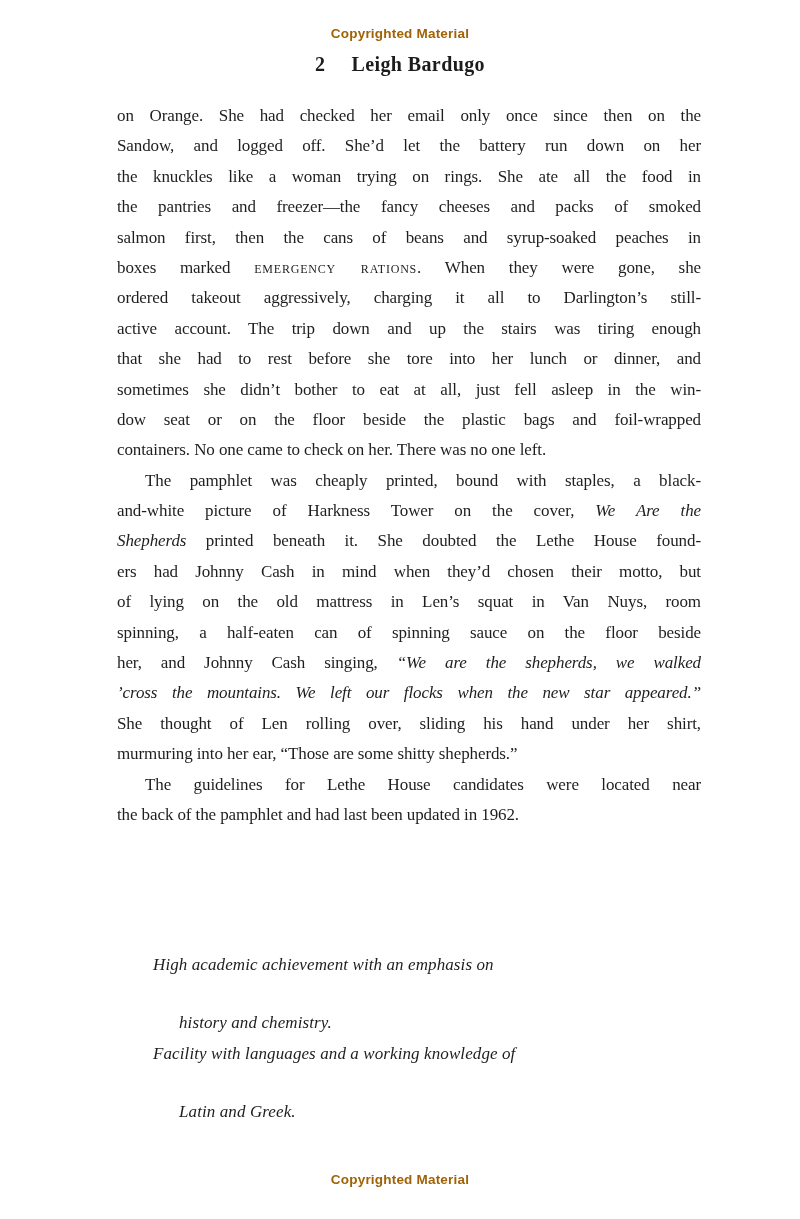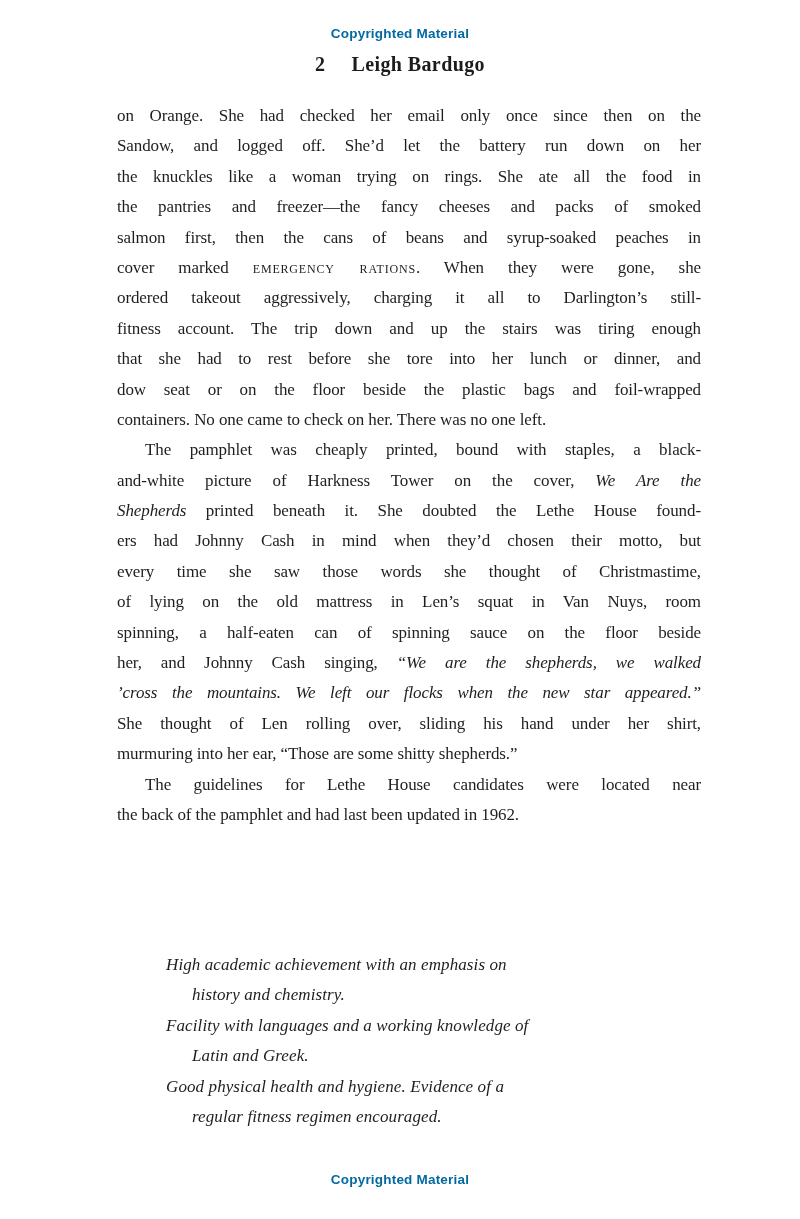--- a/index.html
+++ b/index.html
@@ -18,21 +18,21 @@
   }
   .copyright {
     position: absolute;
     left: 0;
     width: 100%;
     text-align: center;
     font-family: "Liberation Sans", "DejaVu Sans", sans-serif;
     font-weight: bold;
     font-size: 13.5px;
     letter-spacing: 0.2px;
-    color: #0369a1;
+    color: #a16207;
   }
   .copyright.top { top: 26px; }
   .copyright.bottom { top: 1172px; }
   .running-head {
     position: absolute;
     top: 53px;
     left: 0;
     width: 100%;
     display: flex;
     justify-content: center;
@@ -60,64 +60,64 @@
   .line.last {
     text-align: left;
     text-align-last: left;
   }
   .para.indent .line:first-child { text-indent: 28px; }
   .i  { font-style: italic; }
   .n  { font-style: normal; }
   .sc { font-variant: small-caps; letter-spacing: 0.8px; margin-top: 36px; }
   .guidelines {
     position: absolute;
-    left: 116px;
+    left: 103px;
     top: 950px;
     width: 584px;
     font-size: 17px;
     line-height: 30.4px;
     font-style: italic;
     letter-spacing: 0.1px;
   }
   .gline { height: 30.4px; }
   .gline.first { padding-left: 50px; }
-  .gline.rest  { padding-left: 76px; }
+  .gline.rest  { padding-left: 76px; margin-top: 28px; }
 </style>
 </head>
 <body>
 
 <div class="page">
 
   <div class="copyright top">Copyrighted Material</div>
 
   <div class="running-head">
     <span>2</span>
     <span>Leigh Bardugo</span>
   </div>
 
   <div class="body-text" id="body-text">
       <div class="para">
         <div class="line"><span class="n">on Orange. She had checked her email only once since then on the</span></div>
         <div class="line"><span class="n">Sandow, and logged off. She’d let the battery run down on her</span></div>
         <div class="line"><span class="n">the knuckles like a woman trying on rings. She ate all the food in</span></div>
         <div class="line"><span class="n">the pantries and freezer—the fancy cheeses and packs of smoked</span></div>
         <div class="line"><span class="n">salmon first, then the cans of beans and syrup-soaked peaches in</span></div>
-        <div class="line"><span class="n">cover marked </span><span class="sc">emergency rations</span><span class="n">. When they were gone, she</span></div>
+        <div class="line"><span class="n">boxes marked </span><span class="sc">emergency rations</span><span class="n">. When they were gone, she</span></div>
         <div class="line"><span class="n">ordered takeout aggressively, charging it all to Darlington’s still-</span></div>
-        <div class="line"><span class="n">fitness account. The trip down and up the stairs was tiring enough</span></div>
+        <div class="line"><span class="n">active account. The trip down and up the stairs was tiring enough</span></div>
         <div class="line"><span class="n">that she had to rest before she tore into her lunch or dinner, and</span></div>
+        <div class="line"><span class="n">sometimes she didn’t bother to eat at all, just fell asleep in the win-</span></div>
         <div class="line"><span class="n">dow seat or on the floor beside the plastic bags and foil-wrapped</span></div>
         <div class="line last"><span class="n">containers. No one came to check on her. There was no one left.</span></div>
       </div>
       <div class="para indent">
         <div class="line"><span class="n">The pamphlet was cheaply printed, bound with staples, a black-</span></div>
         <div class="line"><span class="n">and-white picture of Harkness Tower on the cover, </span><span class="i">We Are the</span></div>
         <div class="line"><span class="i">Shepherds</span><span class="n"> printed beneath it. She doubted the Lethe House found-</span></div>
         <div class="line"><span class="n">ers had Johnny Cash in mind when they’d chosen their motto, but</span></div>
-        <div class="line"><span class="n">every time she saw those words she thought of Christmastime,</span></div>
         <div class="line"><span class="n">of lying on the old mattress in Len’s squat in Van Nuys, room</span></div>
         <div class="line"><span class="n">spinning, a half-eaten can of spinning sauce on the floor beside</span></div>
         <div class="line"><span class="n">her, and Johnny Cash singing, </span><span class="i">“We are the shepherds, we walked</span></div>
         <div class="line"><span class="i">’cross the mountains. We left our flocks when the new star appeared.”</span></div>
         <div class="line"><span class="n">She thought of Len rolling over, sliding his hand under her shirt,</span></div>
         <div class="line last"><span class="n">murmuring into her ear, “Those are some shitty shepherds.”</span></div>
       </div>
       <div class="para indent">
         <div class="line"><span class="n">The guidelines for Lethe House candidates were located near</span></div>
         <div class="line last"><span class="n">the back of the pamphlet and had last been updated in 1962.</span></div>
@@ -126,21 +126,17 @@
 
   <div class="guidelines" id="guidelines">
       <div class="guideline">
         <div class="gline first">High academic achievement with an emphasis on</div>
         <div class="gline rest">history and chemistry.</div>
       </div>
       <div class="guideline">
         <div class="gline first">Facility with languages and a working knowledge of</div>
         <div class="gline rest">Latin and Greek.</div>
       </div>
-      <div class="guideline">
-        <div class="gline first">Good physical health and hygiene. Evidence of a</div>
-        <div class="gline rest">regular fitness regimen encouraged.</div>
-      </div>
     </div>
 
   <div class="copyright bottom">Copyrighted Material</div>
 
 </div>
 
 </body></html>

